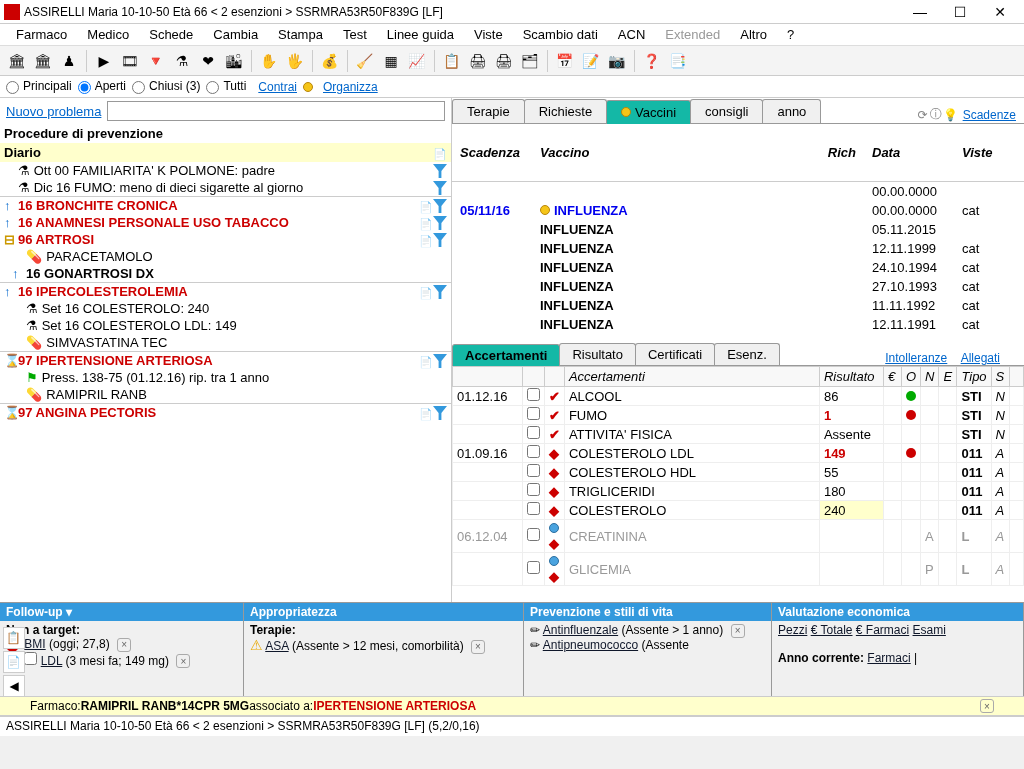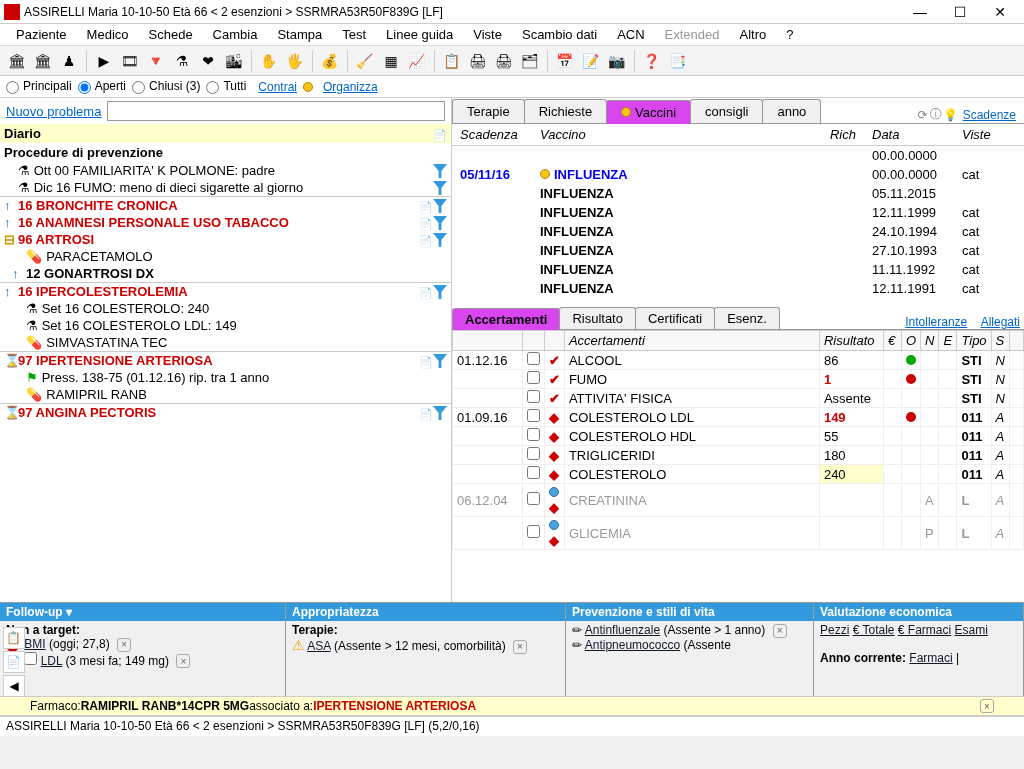--- a/index.html
+++ b/index.html
@@ -30,49 +30,49 @@
 .prob-row { display: flex; align-items: center; padding: 1px 4px; font-size: 13px; }
 .prob-row .arrow { width: 14px; color: #0066cc; font-weight: bold; }
 .prob-row .txt { flex: 1; }
 .red { color: #cc0000; font-weight: bold; }
 .indent { padding-left: 26px; }
 .funnel { width: 14px; height: 14px; }
 .funnel svg { width: 14px; height: 14px; }
 .rightpanel { flex: 1; display: flex; flex-direction: column; background: #fff; }
 .tabs { height: 26px; border-bottom: 1px solid #999; display: flex; align-items: flex-end; }
 .tab { padding: 4px 14px; border: 1px solid #999; border-bottom: none; background: #f0f0f0; margin-right: -1px; cursor: pointer; font-size: 13px; border-radius: 3px 3px 0 0; }
-.tab.active { background: #d946ef; font-weight: normal; position: relative; top: 1px; }
+.tab.active { background: #14b8a6; font-weight: normal; position: relative; top: 1px; }
 .tabside { margin-left: auto; padding-right: 8px; display: flex; align-items: center; font-size: 12px; }
 .tabside .link { color: #0066cc; text-decoration: underline; cursor: pointer; margin-left: 4px; }
 .vaccgrid { flex: none; }
 .vaccgrid table { width: 100%; border-collapse: collapse; font-size: 13px; }
-.vaccgrid th { text-align: left; padding: 3px 8px; font-weight: normal; font-style: italic; border-bottom: 1px solid #ccc; }
+.vaccgrid th { text-align: left; padding: 21px 8px; font-weight: bold; font-style: italic; border-bottom: 1px solid #ccc; }
 .vaccgrid td { padding: 2px 8px; }
 .vacc-blue { color: #0000ee; font-weight: bold; }
 .subtabs { height: 24px; border-bottom: 1px solid #999; display: flex; align-items: flex-end; margin-top: 8px; }
 .subtabs .tab { padding: 3px 12px; font-size: 13px; }
-.subtabs .rside { margin-left: auto; padding-right: 4px; font-size: 12px; }
+.subtabs .rside { margin-left: auto; padding-right: 24px; font-size: 12px; }
 .subtabs .rside .link { color: #0066cc; text-decoration: underline; cursor: pointer; margin-left: 10px; }
 .accgrid { flex: 1; overflow: auto; }
 .accgrid table { width: 100%; border-collapse: collapse; font-size: 13px; }
 .accgrid th { text-align: left; padding: 2px 4px; font-weight: normal; font-style: italic; border: 1px solid #ccc; background: #f8f8f8; }
 .accgrid td { padding: 1px 4px; border: 1px solid #eee; }
 .chk { width: 13px; height: 13px; }
 .diamond { color: #cc0000; font-weight: bold; }
 .greendot { width: 10px; height: 10px; border-radius: 50%; background: #0a0; display: inline-block; }
 .reddot { width: 10px; height: 10px; border-radius: 50%; background: #c00; display: inline-block; }
 .tick { color: #cc0000; font-weight: bold; }
 .bottom-panels { height: 94px; display: flex; border-top: 1px solid #999; }
 .bpanel { border-right: 1px solid #999; display: flex; flex-direction: column; }
 .bpanel .bhdr { background: #3399dd; color: #fff; padding: 2px 6px; font-weight: bold; font-size: 12px; display: flex; align-items: center; }
 .bpanel .bbody { padding: 2px 6px; font-size: 12px; flex: 1; overflow: hidden; }
 .bpanel .bbody .link { color: #0f172a; text-decoration: underline; cursor: pointer; }
 .bpanel .bbody .ex { width: 13px; height: 13px; background: #c00; color: #fff; border-radius: 50%; display: inline-flex; align-items: center; justify-content: center; font-size: 9px; font-weight: bold; margin-right: 2px; }
 .bpanel .bbody .warn { color: #e8a800; font-size: 14px; }
-.bp1 { width: 286px; }
+.bp1 { width: 244px; }
 .bp2 { width: 280px; }
 .bp3 { width: 248px; }
 .bp4 { flex: 1; }
 .farmaco-bar { height: 20px; background: #ffffcc; padding: 2px 30px; font-size: 12px; border-top: 1px solid #ccc; border-bottom: 1px solid #ccc; display: flex; align-items: center; }
 .statusbar { height: 20px; background: #fff; padding: 2px 6px; font-size: 12px; border-top: 1px solid #ccc; }
 .close-x { width: 14px; height: 14px; border: 1px solid #aaa; border-radius: 3px; display: inline-flex; align-items: center; justify-content: center; font-size: 10px; color: #666; cursor: pointer; margin-left: 4px; }
 .smallicon { display: inline-block; width: 14px; height: 14px; vertical-align: middle; }
 .doc-icon::before { content: "📄"; font-size: 11px; }
 .bullet-yel { width: 10px; height: 10px; border-radius: 50%; background: #f5c518; border: 1px solid #b8860b; display: inline-block; margin-right: 4px; }
 .bullet-blue { width: 10px; height: 10px; border-radius: 50%; background: #4aa3df; border: 1px solid #2c6fa0; display: inline-block; }
@@ -84,21 +84,21 @@
   <span class="icon"> </span>
   <span class="title">ASSIRELLI Maria  10-10-50  Età 66  &lt; 2 esenzioni &gt;  SSRMRA53R50F839G  [LF]</span>
   <div class="winbtns">
     <div class="winbtn">—</div>
     <div class="winbtn">☐</div>
     <div class="winbtn">✕</div>
   </div>
 </div>
 
 <div class="menubar">
-  <span class="menu-item">Paziente</span>
+  <span class="menu-item">Farmaco</span>
   <span class="menu-item">Medico</span>
   <span class="menu-item">Schede</span>
   <span class="menu-item">Cambia</span>
   <span class="menu-item">Stampa</span>
   <span class="menu-item">Test</span>
   <span class="menu-item">Linee guida</span>
   <span class="menu-item">Viste</span>
   <span class="menu-item">Scambio dati</span>
   <span class="menu-item">ACN</span>
   <span class="menu-item disabled">Extended</span>
@@ -151,25 +151,25 @@
 </div>
 
 <div class="main">
 
   <div class="leftpanel">
     <div class="newprob">
       <span class="linklbl">Nuovo problema</span>
       <input type="text" style="">
     </div>
     <div class="problist">
+      <div class="prob-section">Procedure di prevenzione</div>
       <div class="prob-section diario" style="display:flex; align-items:center;">
         <span style="flex:1;">Diario</span>
         <span class="smallicon doc-icon"></span>
       </div>
-      <div class="prob-section">Procedure di prevenzione</div>
       <div class="prob-row">
         <span class="arrow"></span>
         <span style="margin-right:4px;">⚗</span>
         <span class="txt">Ott 00 FAMILIARITA' K POLMONE: padre</span>
         <span class="funnel"><svg viewBox="0 0 10 10">
               <polygon fill="#3399dd" points="0,0 10,0 6,5 6,10 4,10 4,5"></polygon>
             </svg></span>
       </div>
       <div class="prob-row">
         <span class="arrow"></span>
@@ -205,21 +205,21 @@
         <span class="funnel"><svg viewBox="0 0 10 10">
               <polygon fill="#3399dd" points="0,0 10,0 6,5 6,10 4,10 4,5"></polygon>
             </svg></span>
       </div>
       <div class="prob-row indent">
           <span style="margin-right:4px;">💊</span>
           <span>PARACETAMOLO</span>
         </div>
       <div class="prob-row indent">
           <span class="arrow" style="margin-left:-14px;">↑</span>
-          <b>12 GONARTROSI DX</b>
+          <b>16 GONARTROSI DX</b>
         </div>
 
       <div class="prob-row" style="border-top:1px solid #ccc;">
         <span class="arrow">↑</span>
           <span class="txt red">16 IPERCOLESTEROLEMIA</span>
         <span class="smallicon doc-icon"></span>
         <span class="funnel"><svg viewBox="0 0 10 10">
               <polygon fill="#3399dd" points="0,0 10,0 6,5 6,10 4,10 4,5"></polygon>
             </svg></span>
       </div>

